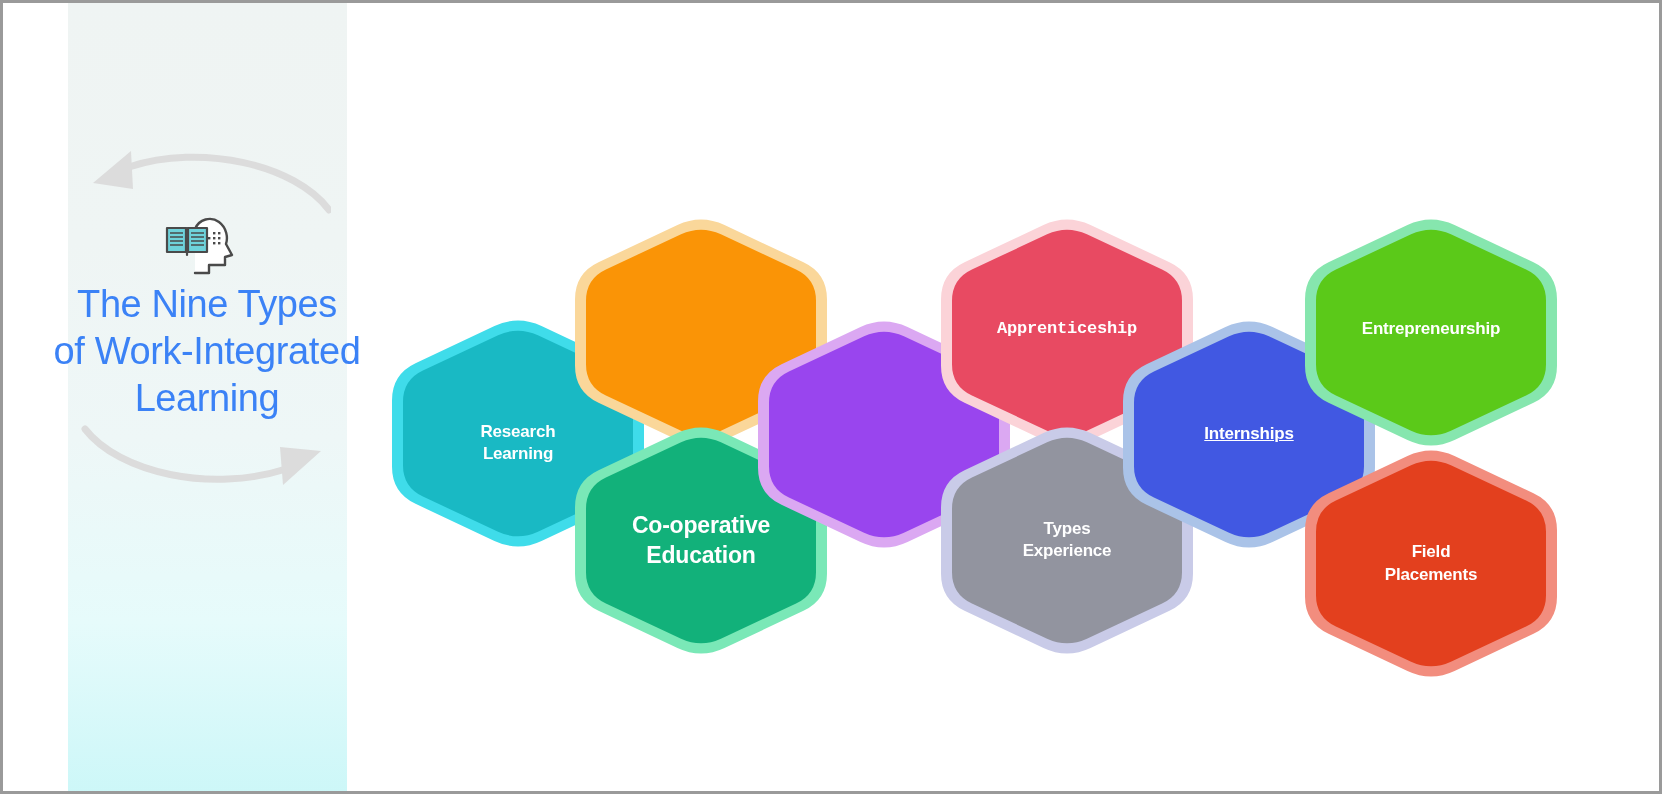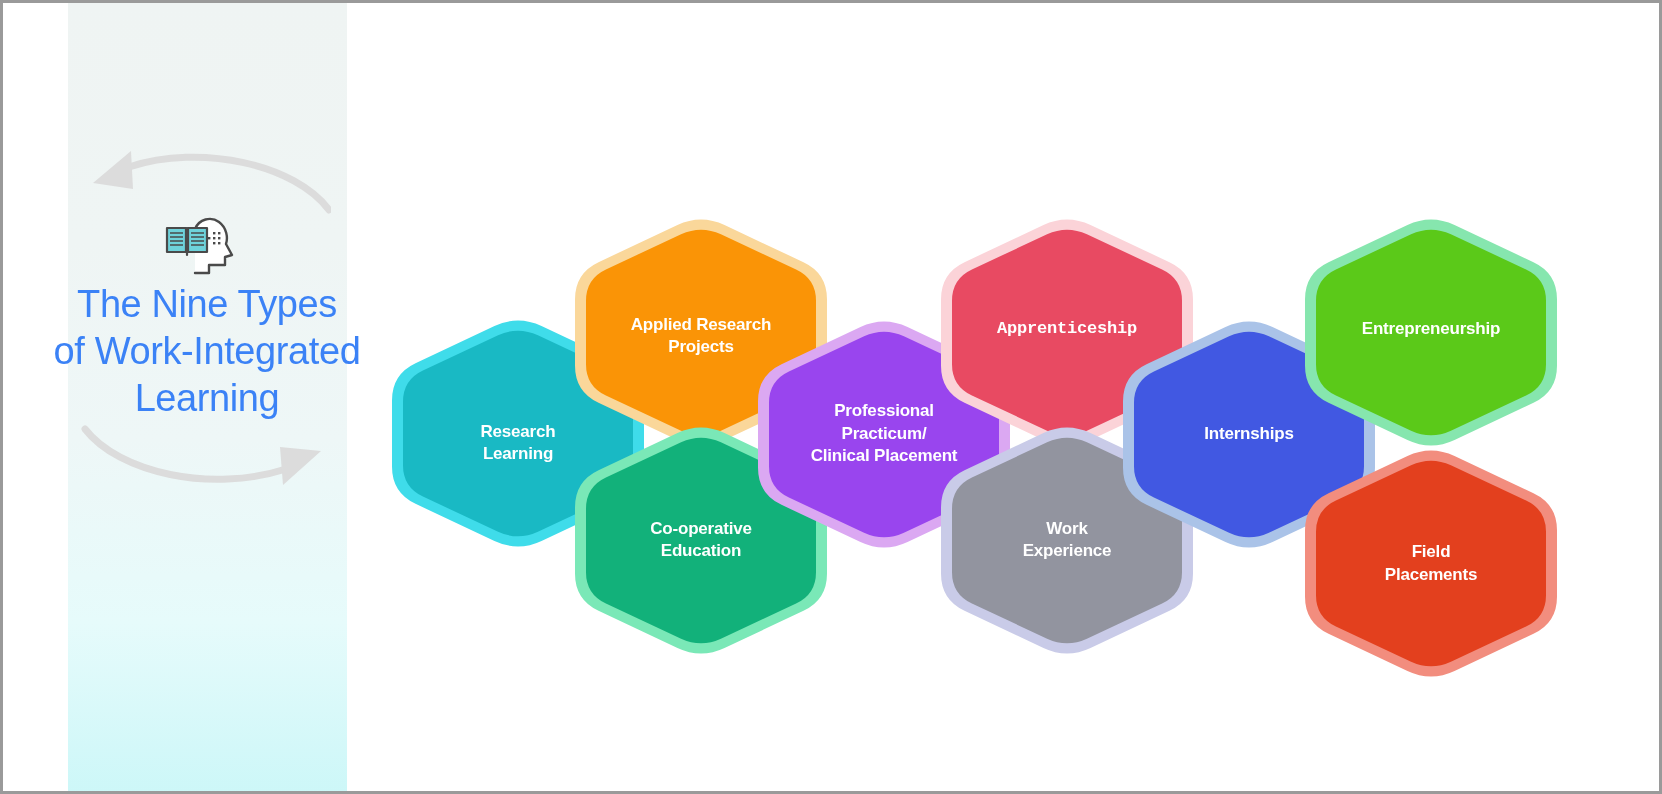--- a/index.html
+++ b/index.html
@@ -150,71 +150,66 @@
         <div class="hex-label" style="font-size: 17px; transform: translateY(10px);">Research
 Learning</div>
       </div>
       <div class="hex" style="left: 572px; top: 210.5px; width: 252px; height: 237px;">
         <svg width="252" height="237" viewBox="0 0 252 237">
           <path d="M102.47,11.06Q126.00,0.00 149.53,11.06L228.47,48.19Q252.00,59.25 252.00,85.25L252.00,151.75Q252.00,177.75 228.47,188.81L149.53,225.94Q126.00,237.00 102.47,225.94L23.53,188.81Q0.00,177.75 0.00,151.75L0.00,85.25Q0.00,59.25 23.53,48.19Z" fill="#fad79a"></path>
           <g transform="translate(11,11)">
             <path d="M95.07,9.32Q115.00,0.00 134.93,9.32L210.07,44.43Q230.00,53.75 230.00,75.75L230.00,139.25Q230.00,161.25 210.07,170.57L134.93,205.68Q115.00,215.00 95.07,205.68L19.93,170.57Q0.00,161.25 0.00,139.25L0.00,75.75Q0.00,53.75 19.93,44.43Z" fill="#fa9406"></path>
           </g>
         </svg>
-        <div class="hex-label" style="font-size: 17px; transform: translateY(4px);">Applied Research
-Projects</div>
       </div>
       <div class="hex" style="left: 572px; top: 418.5px; width: 252px; height: 237px;">
         <svg width="252" height="237" viewBox="0 0 252 237">
           <path d="M102.47,11.06Q126.00,0.00 149.53,11.06L228.47,48.19Q252.00,59.25 252.00,85.25L252.00,151.75Q252.00,177.75 228.47,188.81L149.53,225.94Q126.00,237.00 102.47,225.94L23.53,188.81Q0.00,177.75 0.00,151.75L0.00,85.25Q0.00,59.25 23.53,48.19Z" fill="#7ae8b7"></path>
           <g transform="translate(11,11)">
             <path d="M95.07,9.32Q115.00,0.00 134.93,9.32L210.07,44.43Q230.00,53.75 230.00,75.75L230.00,139.25Q230.00,161.25 210.07,170.57L134.93,205.68Q115.00,215.00 95.07,205.68L19.93,170.57Q0.00,161.25 0.00,139.25L0.00,75.75Q0.00,53.75 19.93,44.43Z" fill="#12b17a"></path>
           </g>
         </svg>
-        <div class="hex-label" style="font-size: 17px; transform: translateY(0px);">Co-operative
+        <div class="hex-label" style="font-size: 23px; transform: translateY(0px);">Co-operative
 Education</div>
       </div>
       <div class="hex" style="left: 755px; top: 312.5px; width: 252px; height: 237px;">
         <svg width="252" height="237" viewBox="0 0 252 237">
           <path d="M102.47,11.06Q126.00,0.00 149.53,11.06L228.47,48.19Q252.00,59.25 252.00,85.25L252.00,151.75Q252.00,177.75 228.47,188.81L149.53,225.94Q126.00,237.00 102.47,225.94L23.53,188.81Q0.00,177.75 0.00,151.75L0.00,85.25Q0.00,59.25 23.53,48.19Z" fill="#dba8f2"></path>
           <g transform="translate(11,11)">
             <path d="M95.07,9.32Q115.00,0.00 134.93,9.32L210.07,44.43Q230.00,53.75 230.00,75.75L230.00,139.25Q230.00,161.25 210.07,170.57L134.93,205.68Q115.00,215.00 95.07,205.68L19.93,170.57Q0.00,161.25 0.00,139.25L0.00,75.75Q0.00,53.75 19.93,44.43Z" fill="#9945ee"></path>
           </g>
         </svg>
-        <div class="hex-label" style="font-size: 17px; transform: translateY(0px);">Professional
-Practicum/
-Clinical Placement</div>
       </div>
       <div class="hex" style="left: 938px; top: 210.5px; width: 252px; height: 237px;">
         <svg width="252" height="237" viewBox="0 0 252 237">
           <path d="M102.47,11.06Q126.00,0.00 149.53,11.06L228.47,48.19Q252.00,59.25 252.00,85.25L252.00,151.75Q252.00,177.75 228.47,188.81L149.53,225.94Q126.00,237.00 102.47,225.94L23.53,188.81Q0.00,177.75 0.00,151.75L0.00,85.25Q0.00,59.25 23.53,48.19Z" fill="#fbd3d8"></path>
           <g transform="translate(11,11)">
             <path d="M95.07,9.32Q115.00,0.00 134.93,9.32L210.07,44.43Q230.00,53.75 230.00,75.75L230.00,139.25Q230.00,161.25 210.07,170.57L134.93,205.68Q115.00,215.00 95.07,205.68L19.93,170.57Q0.00,161.25 0.00,139.25L0.00,75.75Q0.00,53.75 19.93,44.43Z" fill="#e84a62"></path>
           </g>
         </svg>
         <div class="hex-label" style="font-size: 17px; transform: translateY(-3px); font-family: Liberation Mono, monospace;">Apprenticeship</div>
       </div>
       <div class="hex" style="left: 938px; top: 418.5px; width: 252px; height: 237px;">
         <svg width="252" height="237" viewBox="0 0 252 237">
           <path d="M102.47,11.06Q126.00,0.00 149.53,11.06L228.47,48.19Q252.00,59.25 252.00,85.25L252.00,151.75Q252.00,177.75 228.47,188.81L149.53,225.94Q126.00,237.00 102.47,225.94L23.53,188.81Q0.00,177.75 0.00,151.75L0.00,85.25Q0.00,59.25 23.53,48.19Z" fill="#c9cbe8"></path>
           <g transform="translate(11,11)">
             <path d="M95.07,9.32Q115.00,0.00 134.93,9.32L210.07,44.43Q230.00,53.75 230.00,75.75L230.00,139.25Q230.00,161.25 210.07,170.57L134.93,205.68Q115.00,215.00 95.07,205.68L19.93,170.57Q0.00,161.25 0.00,139.25L0.00,75.75Q0.00,53.75 19.93,44.43Z" fill="#92949f"></path>
           </g>
         </svg>
-        <div class="hex-label" style="font-size: 17px; transform: translateY(0px);">Work
+        <div class="hex-label" style="font-size: 17px; transform: translateY(0px);">Types
 Experience</div>
       </div>
       <div class="hex" style="left: 1120px; top: 312.5px; width: 252px; height: 237px;">
         <svg width="252" height="237" viewBox="0 0 252 237">
           <path d="M102.47,11.06Q126.00,0.00 149.53,11.06L228.47,48.19Q252.00,59.25 252.00,85.25L252.00,151.75Q252.00,177.75 228.47,188.81L149.53,225.94Q126.00,237.00 102.47,225.94L23.53,188.81Q0.00,177.75 0.00,151.75L0.00,85.25Q0.00,59.25 23.53,48.19Z" fill="#aac3e8"></path>
           <g transform="translate(11,11)">
             <path d="M95.07,9.32Q115.00,0.00 134.93,9.32L210.07,44.43Q230.00,53.75 230.00,75.75L230.00,139.25Q230.00,161.25 210.07,170.57L134.93,205.68Q115.00,215.00 95.07,205.68L19.93,170.57Q0.00,161.25 0.00,139.25L0.00,75.75Q0.00,53.75 19.93,44.43Z" fill="#4158e2"></path>
           </g>
         </svg>
-        <div class="hex-label" style="font-size: 17px; transform: translateY(0px);">Internships</div>
+        <div class="hex-label" style="font-size: 17px; transform: translateY(0px); text-decoration: underline;">Internships</div>
       </div>
       <div class="hex" style="left: 1302px; top: 210.5px; width: 252px; height: 237px;">
         <svg width="252" height="237" viewBox="0 0 252 237">
           <path d="M102.47,11.06Q126.00,0.00 149.53,11.06L228.47,48.19Q252.00,59.25 252.00,85.25L252.00,151.75Q252.00,177.75 228.47,188.81L149.53,225.94Q126.00,237.00 102.47,225.94L23.53,188.81Q0.00,177.75 0.00,151.75L0.00,85.25Q0.00,59.25 23.53,48.19Z" fill="#86e6ae"></path>
           <g transform="translate(11,11)">
             <path d="M95.07,9.32Q115.00,0.00 134.93,9.32L210.07,44.43Q230.00,53.75 230.00,75.75L230.00,139.25Q230.00,161.25 210.07,170.57L134.93,205.68Q115.00,215.00 95.07,205.68L19.93,170.57Q0.00,161.25 0.00,139.25L0.00,75.75Q0.00,53.75 19.93,44.43Z" fill="#5bc919"></path>
           </g>
         </svg>
         <div class="hex-label" style="font-size: 17px; transform: translateY(-3px); text-align: right;">Entrepreneurship</div>
       </div>

